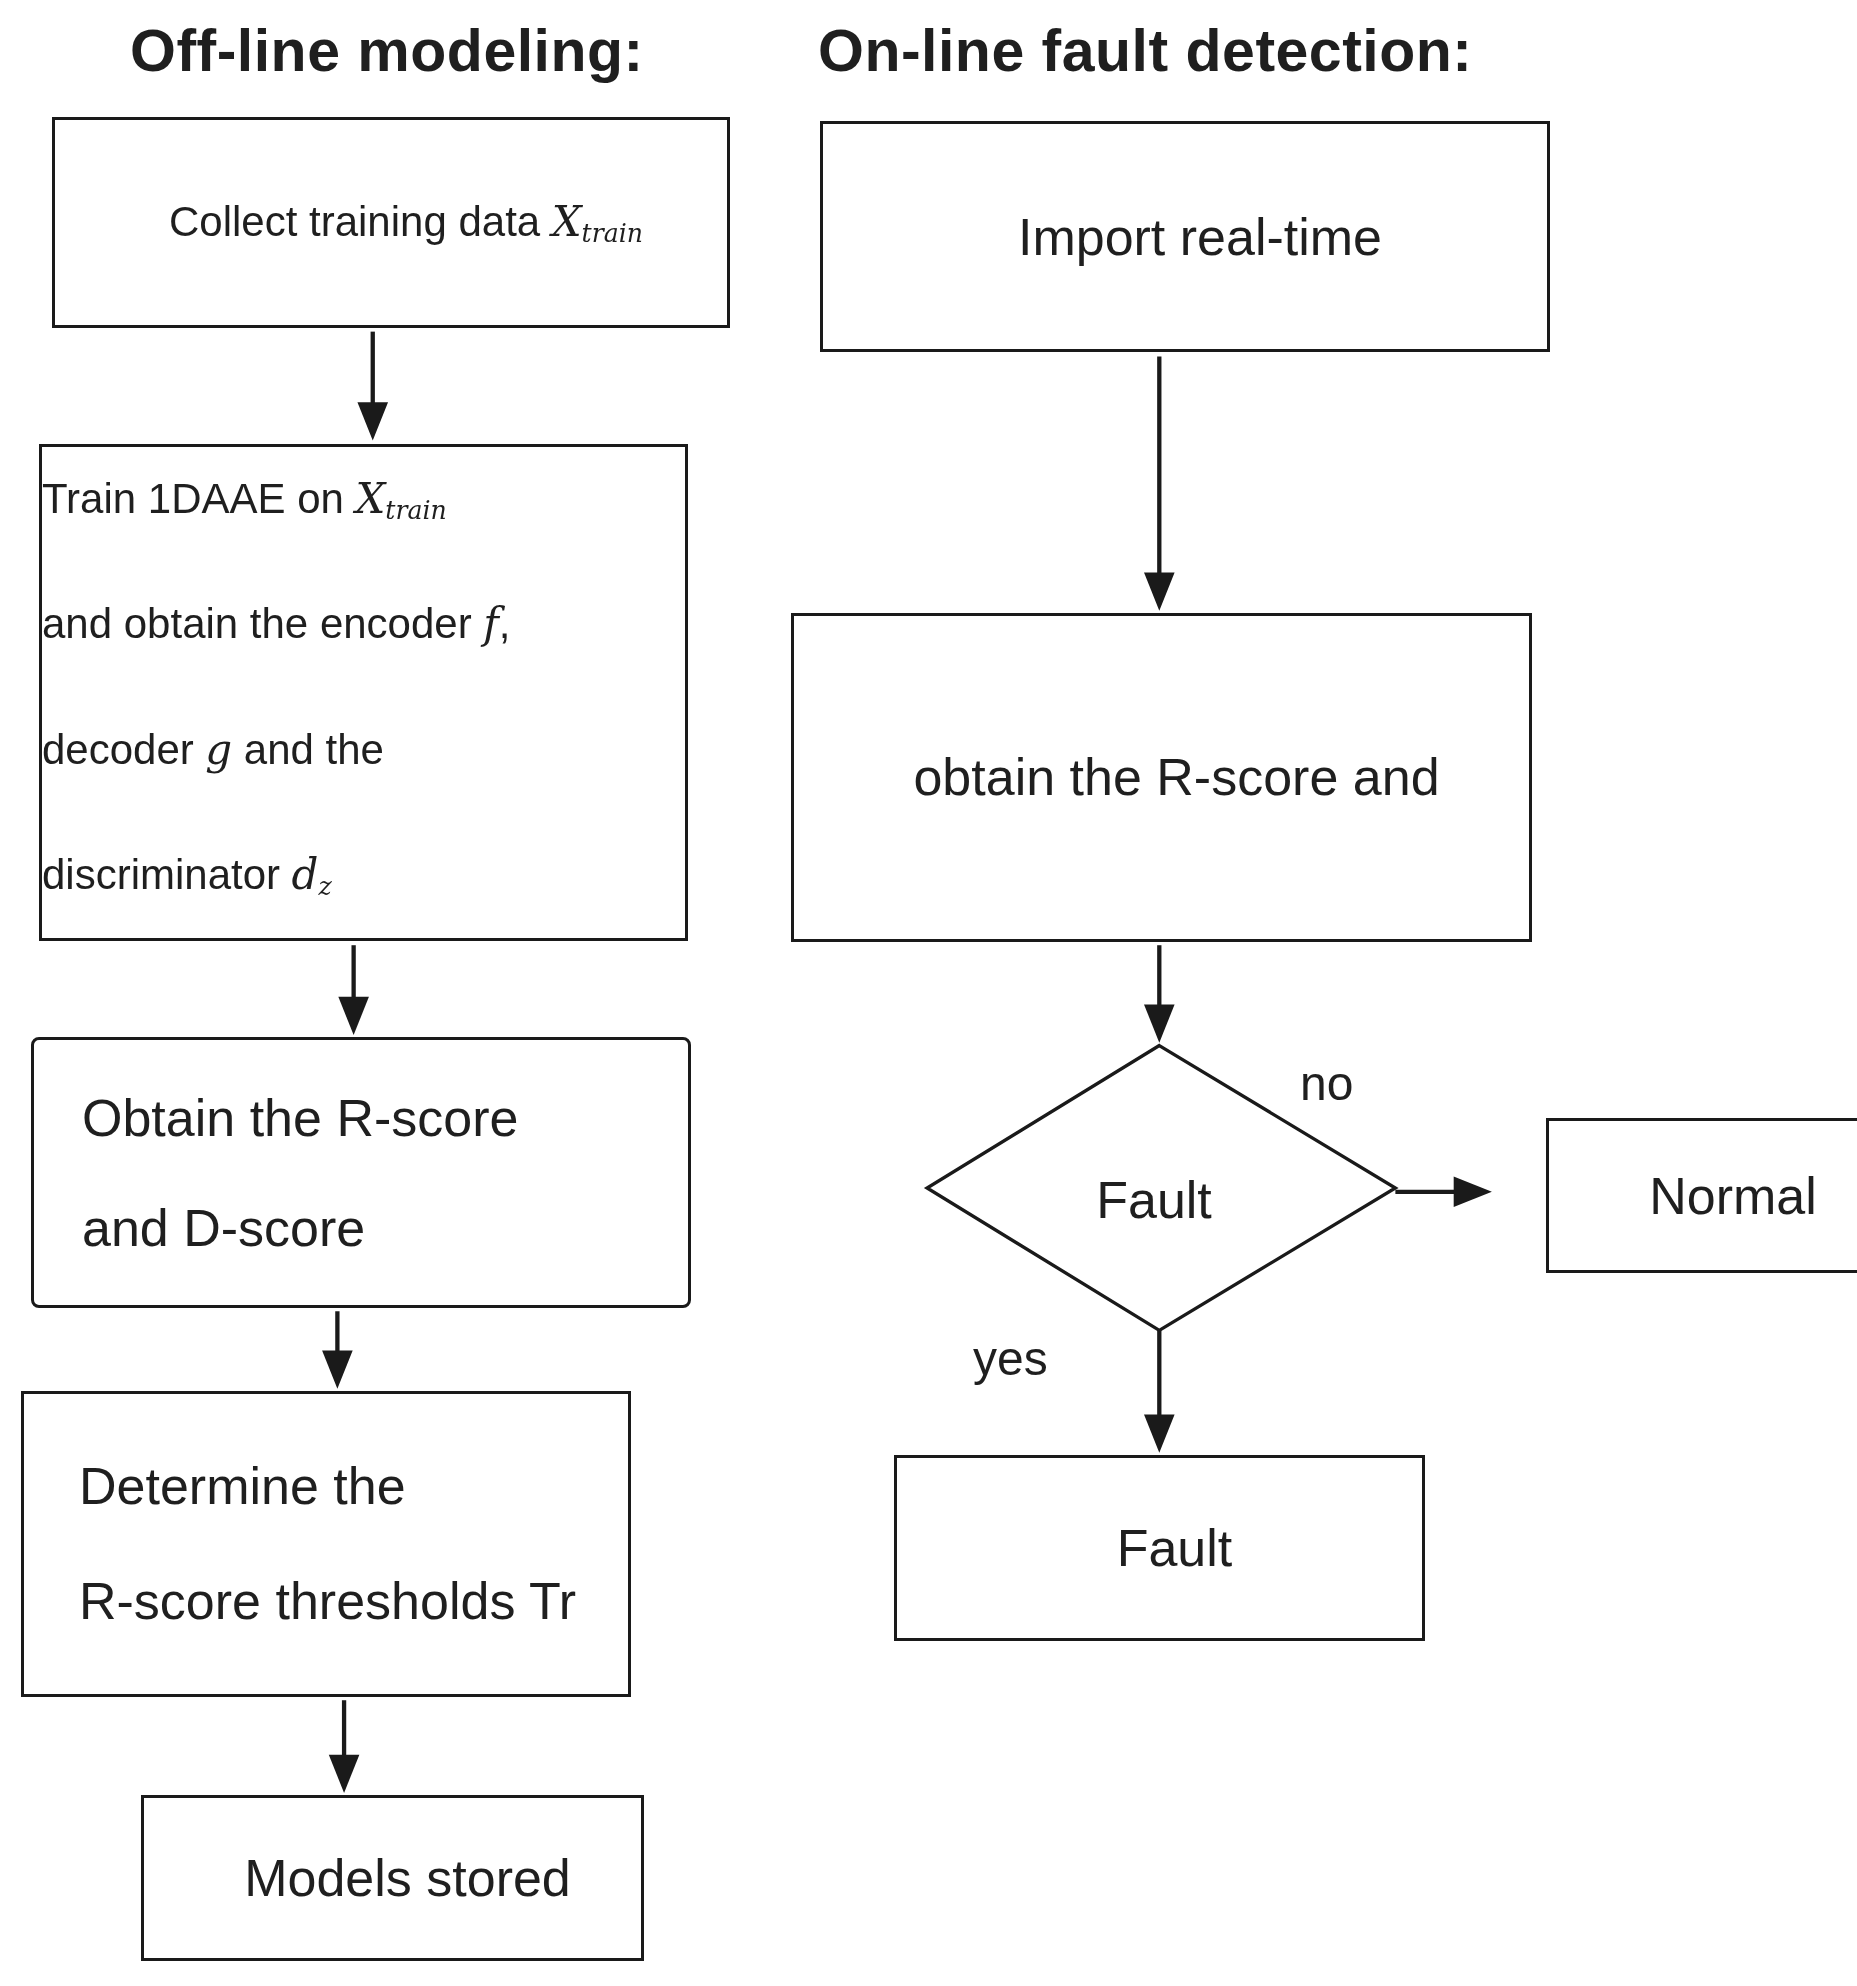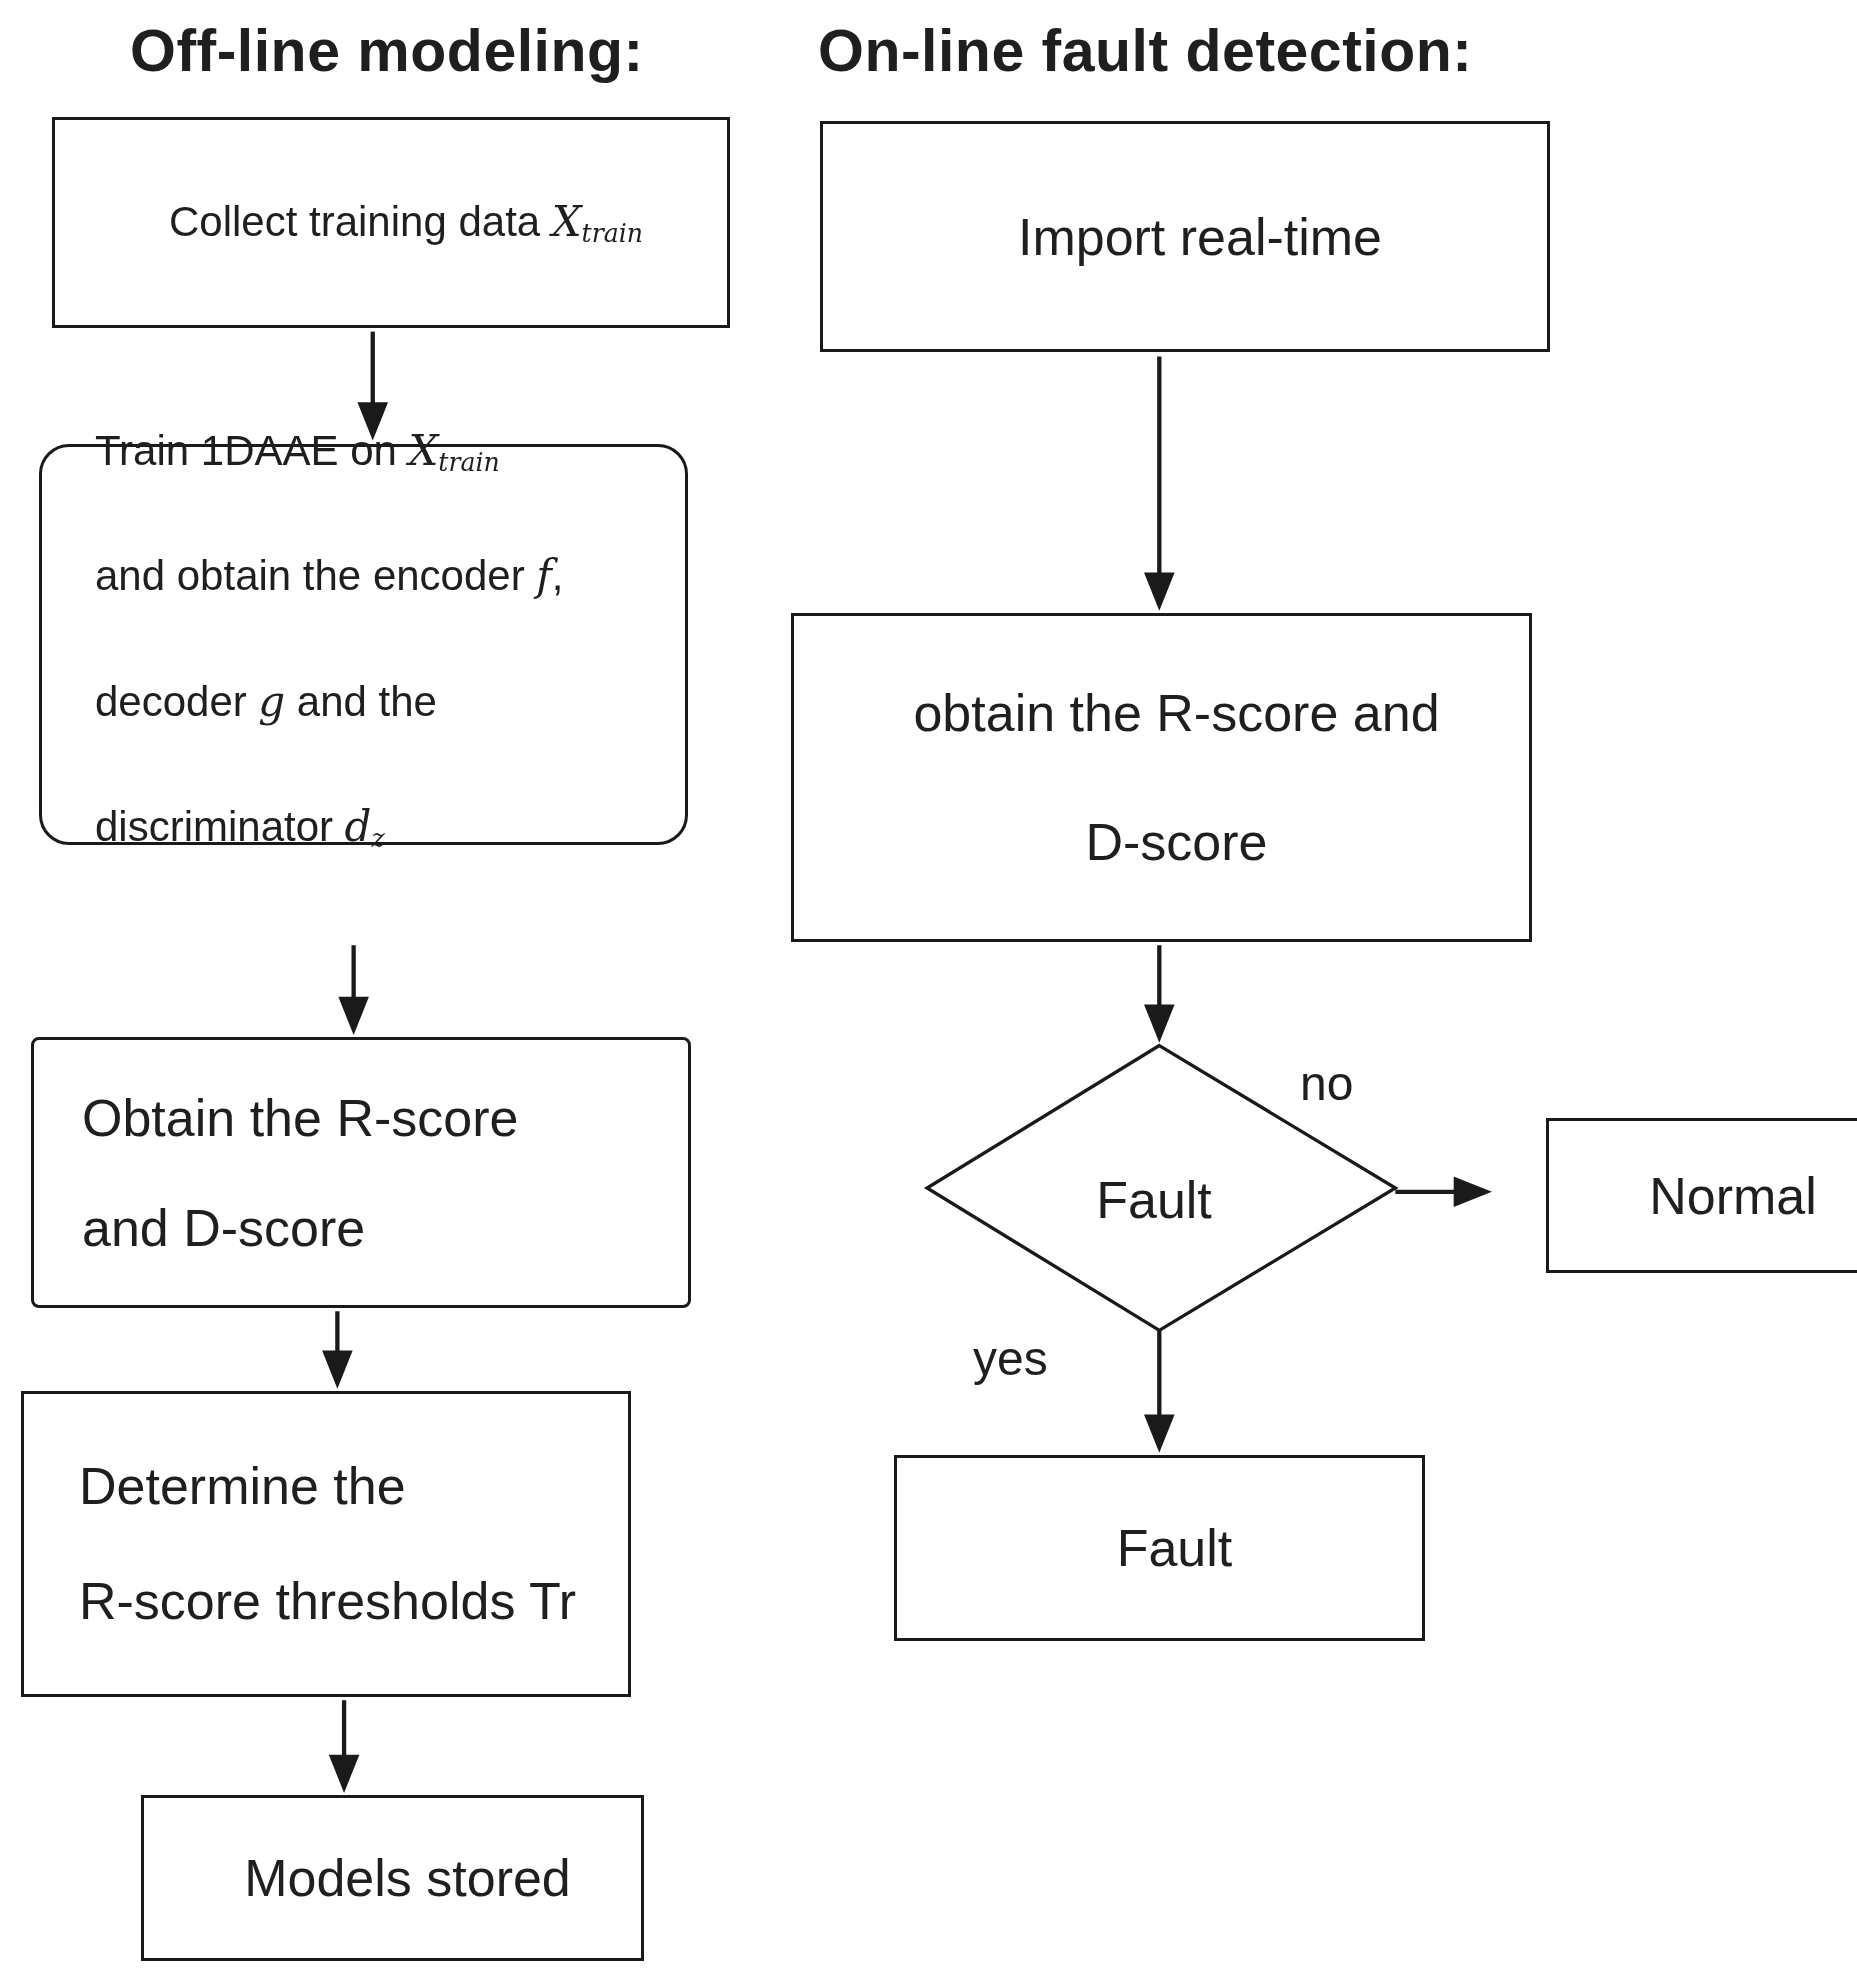--- a/index.html
+++ b/index.html
@@ -108,21 +108,21 @@
     </g>
   </svg>
 
   <div class="title" style="left:130px; top:17px;">Off-line modeling:</div>
   <div class="title" style="left:818px; top:17px;">On-line fault detection:</div>
 
   <div class="node t44 align-center" style="left:52px; top:117px; width:678px; height:211px;">
     <div class="line"><span>Collect training data</span><span class="mvar">X</span><span class="msub">train</span></div>
   </div>
 
-  <div class="node t44 lh118 align-left" style="left:39px; top:444px; width:649px; height:401px; padding-left:53px;border-radius:30px;">
+  <div class="node t44 lh118 align-left" style="left:39px; top:444px; width:649px; height:497px; ">
     <div class="line"><span>Train 1DAAE on</span><span class="mvar">X</span><span class="msub">train</span><span></span></div>
     <div class="line"><span>and obtain the encoder</span><span class="mvar">f</span><span class="msub"></span><span>,</span></div>
     <div class="line"><span>decoder</span><span class="mvar">g</span><span class="msub"></span><span> and the</span></div>
     <div class="line"><span>discriminator</span><span class="mvar">d</span><span class="msub">z</span><span></span></div>
   </div>
 
   <div class="node t54 lh115 align-left" style="left:31px; top:1037px; width:660px; height:271px; padding-left:48px;border-radius:8px;">
     <div class="line">Obtain the R-score</div>
     <div class="line">and D-score</div>
   </div>
@@ -135,21 +135,20 @@
   <div class="node t54 align-center" style="left:93px; top:1795px; width:503px; height:166px;margin-left:48px;">
     <div class="line">Models stored</div>
   </div>
 
   <div class="node t54 align-center" style="left:820px; top:121px; width:730px; height:231px;">
     <div class="line">Import real-time</div>
   </div>
 
   <div class="node t54 lh135 align-center" style="left:791px; top:613px; width:741px; height:329px;">
     <div class="line">obtain the R-score and</div>
-    <div class="line">D-score</div>
   </div>
 
   <div class="diamond-text" style="left:1154px; top:1200px;">Fault</div>
 
   <div class="flow-label" style="left:1300px; top:1056px;">no</div>
   <div class="flow-label" style="left:973px; top:1331px;">yes</div>
 
   <div class="node t54 align-center" style="left:1546px; top:1118px; width:344px; height:155px;align-items:center;">
     <div class="line">Normal</div>
   </div>

